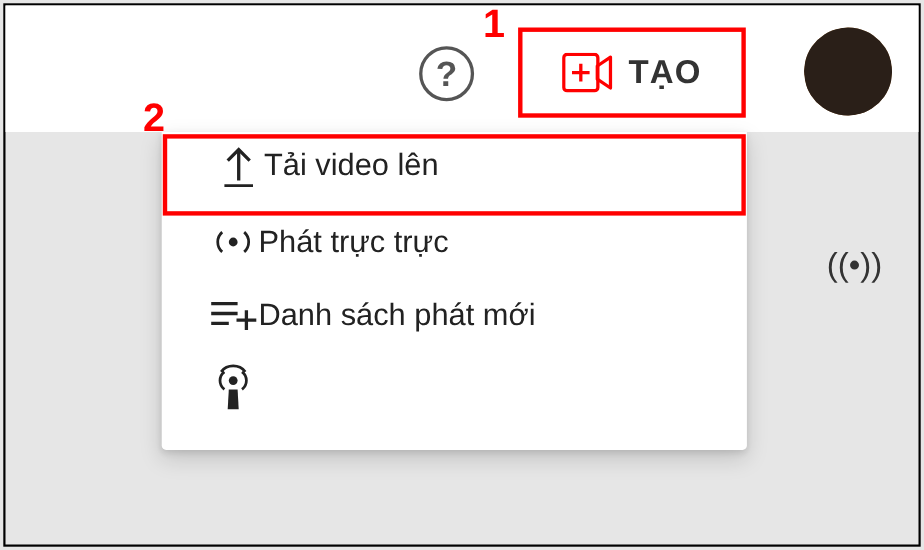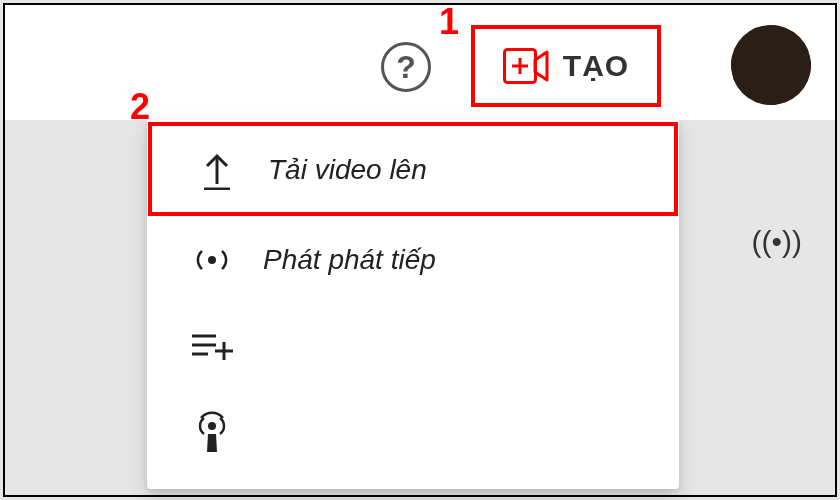--- a/index.html
+++ b/index.html
@@ -57,21 +57,21 @@
       left: 125px;
       top: 81px;
       font-size: 36px;
       font-weight: bold;
       color: #ff0000;
     }
     .create-button {
       position: absolute;
       left: 466px;
       top: 20px;
-      width: 190px;
+      width: 207px;
       height: 82px;
       border: 4px solid #ff0000;
       display: flex;
       align-items: center;
       justify-content: center;
       gap: 14px;
       background: #fff;
       cursor: pointer;
     }
     .create-icon svg { display: block; }
@@ -105,26 +105,24 @@
       top: 115px;
       width: 532px;
       background: #fff;
       box-shadow: 0 8px 20px rgba(0,0,0,0.15), 0 2px 6px rgba(0,0,0,0.1);
       border-radius: 0 0 4px 4px;
       padding-bottom: 15px;
     }
     .menu-item {
       display: flex;
       align-items: center;
-      gap: 28px;
-      padding: 21px 36px 19px 42px;
+      padding: 1px 36px 19px 42px;
       font-size: 28px;
       color: #222;
       cursor: pointer;
-      font-style: italic;
     }
     .menu-item-first {
       border: 4px solid #ff0000;
       margin: 2px 1px 0 1px;
     }
     .menu-icon {
       width: 46px;
       height: 46px;
       display: flex;
       align-items: center;
@@ -188,33 +186,34 @@
     </div>
 
     <div class="menu-item">
       <span class="menu-icon">
         <svg width="46" height="30" viewBox="0 0 46 30">
           <circle cx="23" cy="15" r="4" fill="#222"></circle>
           <path d="M 13 6 A 12 12 0 0 0 13 24" fill="none" stroke="#222" stroke-width="2.5"></path>
           <path d="M 33 6 A 12 12 0 0 1 33 24" fill="none" stroke="#222" stroke-width="2.5"></path>
         </svg>
       </span>
-      <span class="menu-label">Phát phát tiếp</span>
+      <span class="menu-label">Phát trực trực</span>
     </div>
 
     <div class="menu-item">
       <span class="menu-icon">
         <svg width="44" height="32" viewBox="0 0 44 32">
           <line x1="2" y1="6" x2="26" y2="6" stroke="#222" stroke-width="3"></line>
           <line x1="2" y1="15" x2="26" y2="15" stroke="#222" stroke-width="3"></line>
           <line x1="2" y1="24" x2="18" y2="24" stroke="#222" stroke-width="3"></line>
           <line x1="34" y1="12" x2="34" y2="30" stroke="#222" stroke-width="3"></line>
           <line x1="25" y1="21" x2="43" y2="21" stroke="#222" stroke-width="3"></line>
         </svg>
       </span>
+      <span class="menu-label">Danh sách phát mới</span>
     </div>
 
     <div class="menu-item">
       <span class="menu-icon">
         <svg width="40" height="44" viewBox="0 0 40 44">
           <circle cx="20" cy="16" r="4" fill="#222"></circle>
           <path d="M 9 8 A 14 14 0 0 1 31 8" fill="none" stroke="#222" stroke-width="2.5"></path>
           <path d="M 12 24 A 10 10 0 0 1 12 8" fill="none" stroke="#222" stroke-width="2.5"></path>
           <path d="M 28 24 A 10 10 0 0 0 28 8" fill="none" stroke="#222" stroke-width="2.5"></path>
           <path d="M 16 24 L 15 42 L 25 42 L 24 24 Z" fill="#222"></path>

